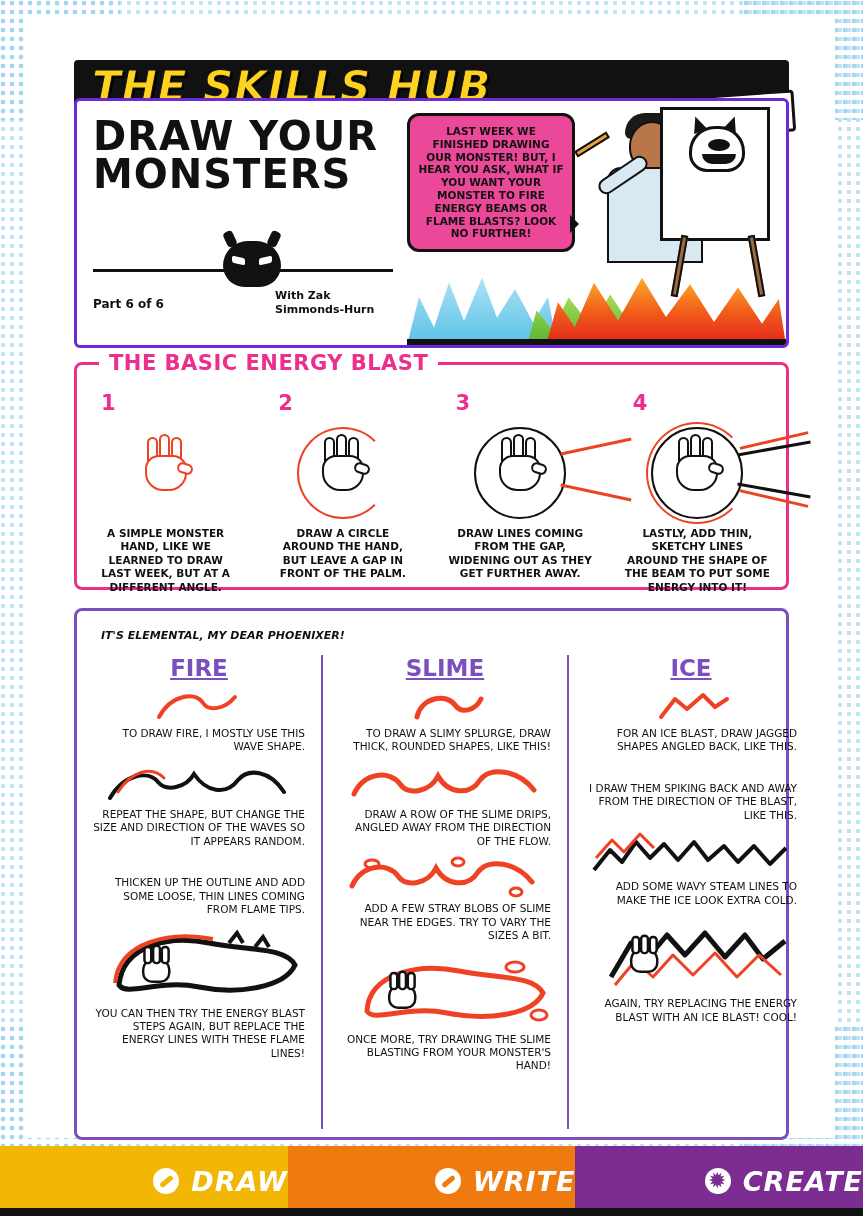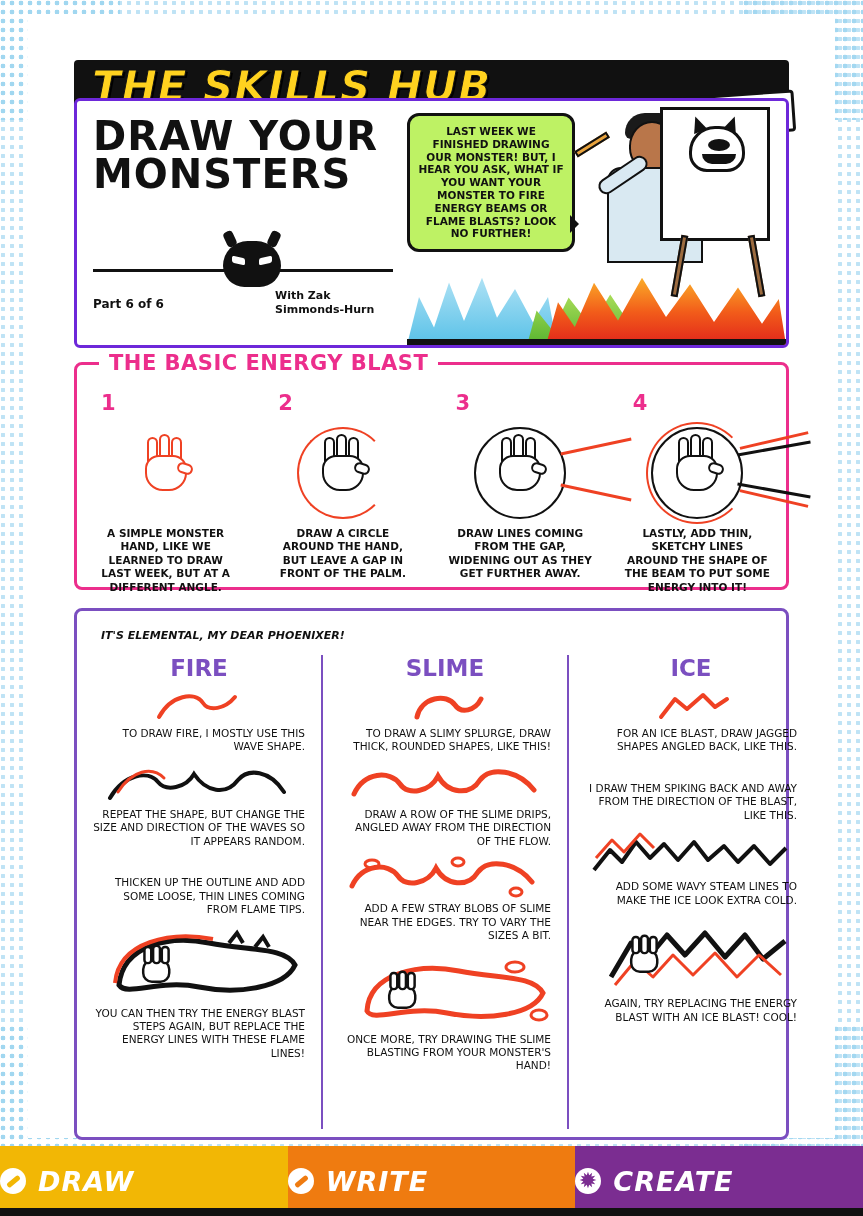--- a/index.html
+++ b/index.html
@@ -80,21 +80,21 @@
     border-radius: 4px;
   }
   .monster-badge::before { left: 2px; transform: rotate(-25deg); }
   .monster-badge::after { right: 2px; transform: rotate(25deg); }
   .monster-eye { position: absolute; top: 16px; width: 13px; height: 7px; background: #fff; border-radius: 2px; }
   .eye-l { left: 9px; transform: skewY(12deg); }
   .eye-r { right: 9px; transform: skewY(-12deg); }
 
   .speech {
     position: absolute; left: 330px; top: 12px; width: 168px; min-height: 104px;
-    border: 3px solid #111; border-radius: 12px; background: #bef264;
+    border: 3px solid #111; border-radius: 12px; background: #ec4899;
     padding: 9px 8px; font-weight: 800; font-size: 10.5px; line-height: 1.22;
     text-align: center; color: #111;
   }
   .speech::after {
     content: ""; position: absolute; right: -16px; bottom: 16px;
     border: 9px solid transparent; border-left-color: #111;
   }
 
   .artist { position: absolute; left: 512px; top: 4px; width: 140px; height: 160px; }
   .artist .head { position: absolute; left: 40px; top: 16px; width: 46px; height: 50px; background: #b9764a; border-radius: 50% 50% 45% 45%; border: 2px solid #111; }
@@ -155,27 +155,27 @@
   .circle-o.blk { border-color: #111; }
   .circle-gap { border-right-color: transparent; }
   .beam-line { position: absolute; height: 2.5px; background: #ef4123; }
   .beam-line.blk { background: #111; }
 
   
   .sub-note { position: absolute; left: 24px; top: 18px; font-weight: 800; font-style: italic; font-size: 11px; color: #111; }
   .cols { position: absolute; left: 0; right: 0; top: 44px; bottom: 8px; display: flex; }
   .col { flex: 1; position: relative; padding: 0 12px; }
   .col + .col { border-left: 2.5px solid #7b4fc0; }
-  .col-head { text-align: center; font-weight: 900; font-size: 23px; color: #7b4fc0; margin-bottom: 4px; }
+  .col-head { text-align: center; font-weight: 900; font-size: 23px; color: #7b4fc0; margin-bottom: 4px; text-decoration: underline; }
   .col-cap { text-align: right; font-weight: 400; font-size: 10.5px; line-height: 1.28; color: #111; padding: 0 4px; }
   .art-slot { position: relative; margin: 8px auto 4px; }
 
   
   .footer { position: absolute; left: 0; right: 0; bottom: 0; height: 70px; display: flex; }
-  .f-cell { flex: 1; display: flex; align-items: center; justify-content: flex-start; gap: 12px;
+  .f-cell { flex: 1; display: flex; align-items: center; justify-content: flex-end; gap: 12px;
     font-weight: 900; font-style: italic; font-size: 27px; color: #fff; letter-spacing: 1px; }
   .f-draw { background: #f2b705; }
   .f-write { background: #ef7b10; }
   .f-create { background: #7b2d91; }
   .f-ico { width: 26px; height: 26px; border-radius: 50%; background: #fff; position: relative; }
   .f-ico.pencil { background: #fff; border-radius: 50%; }
   .f-ico.pencil::after { content: ""; position: absolute; left: 6px; top: 11px; width: 15px; height: 5px; background: #f2b705; transform: rotate(-40deg); border-radius: 2px; }
   .f-ico.pen::after { content: ""; position: absolute; left: 6px; top: 11px; width: 15px; height: 5px; background: #ef7b10; transform: rotate(-40deg); border-radius: 2px; }
   .f-ico.star::after { content: "✹"; position: absolute; inset: 0; color: #7b2d91; font-size: 22px; line-height: 26px; text-align: center; }
   .footer-bottom { position: absolute; left: 0; right: 0; bottom: 0; height: 8px; background: #111; }

